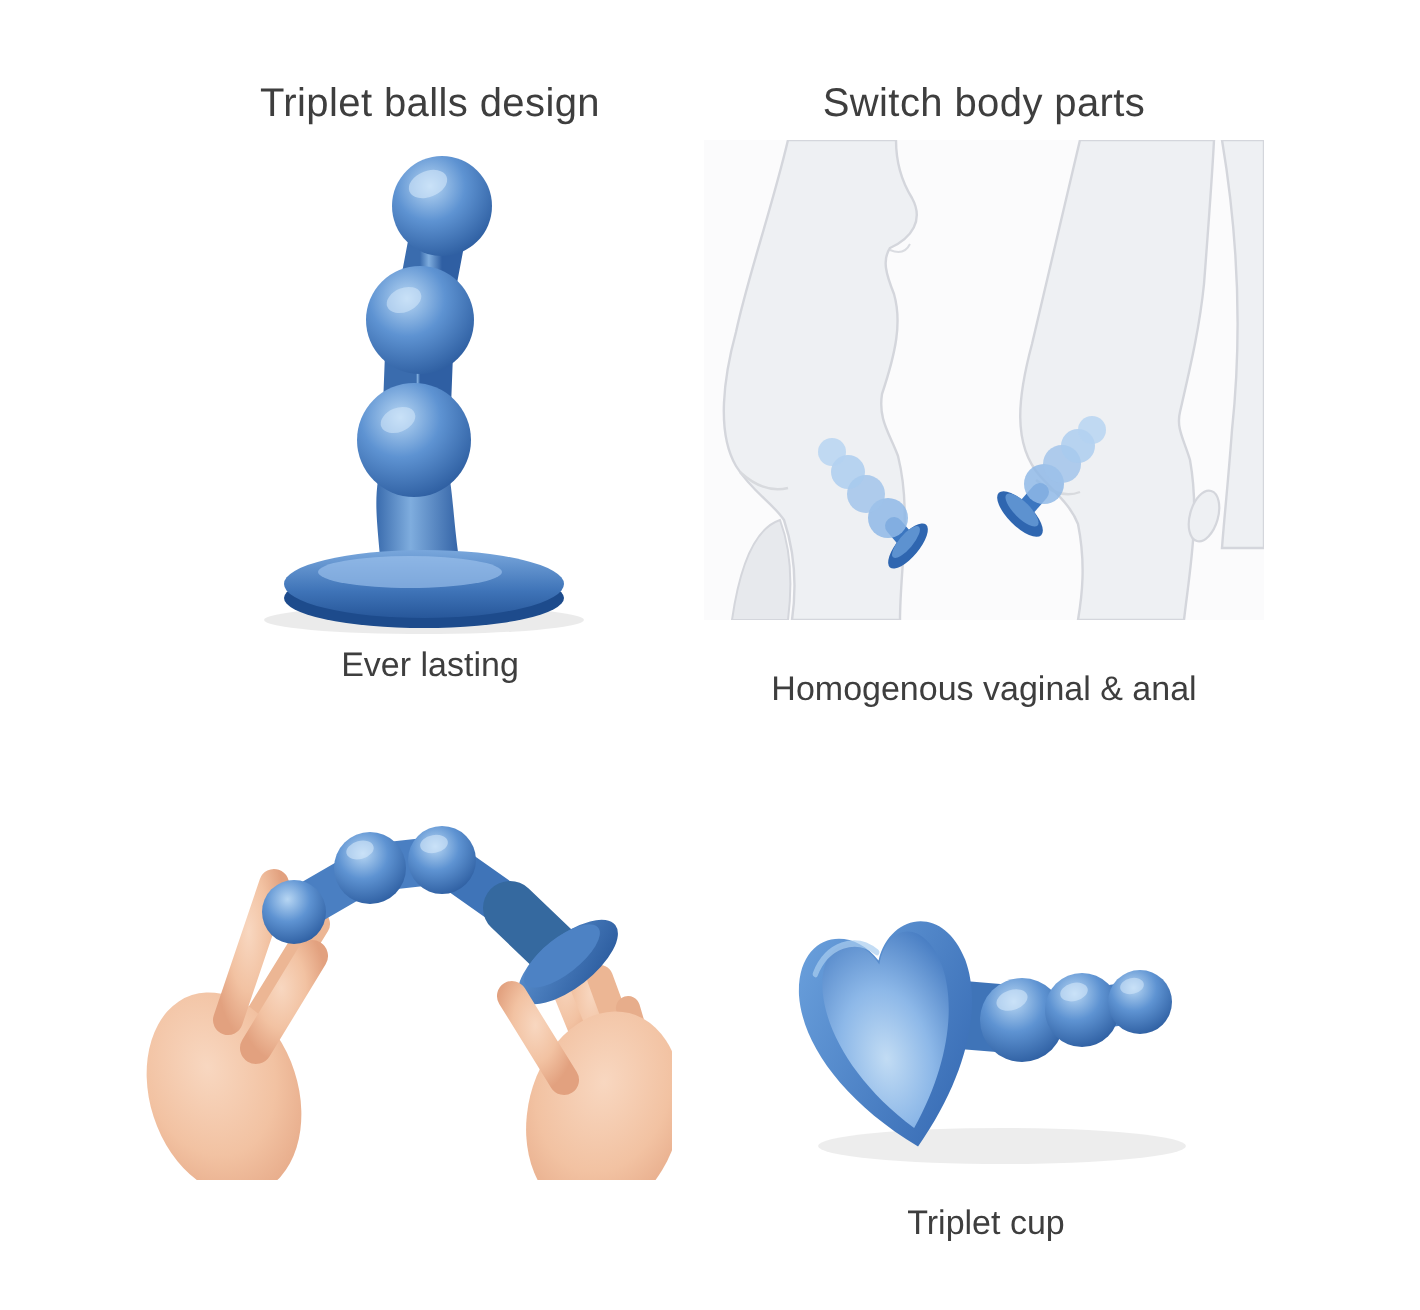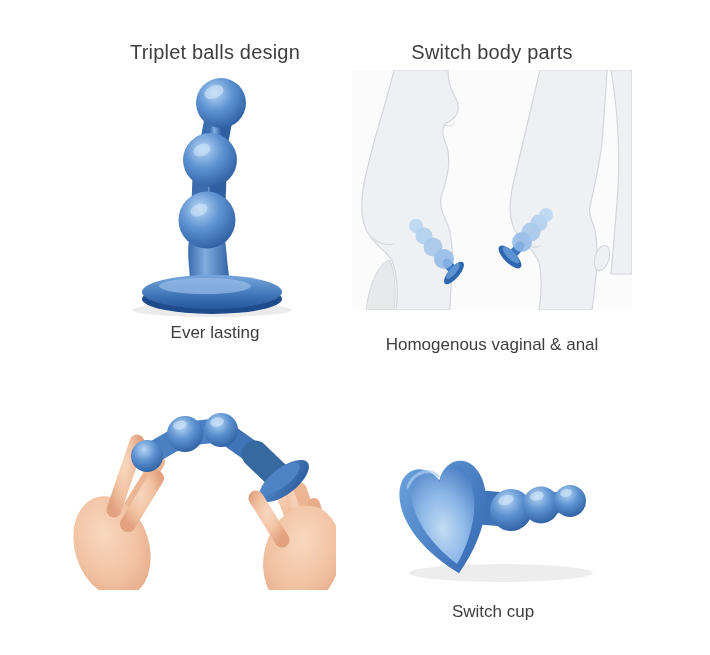--- a/index.html
+++ b/index.html
@@ -199,16 +199,16 @@
     <g transform="translate(63 97) rotate(-12) scale(0.85 1.08)">
       <path d="M 0,-30 C -12,-50 -44,-50 -50,-22 C -54,0 -38,30 0,58 C 38,30 54,0 50,-22 C 44,-50 12,-50 0,-30 Z" fill="url(#g4rim)"></path>
       <g transform="scale(0.72 0.88) translate(0 -2)">
         <path d="M 0,-30 C -12,-50 -44,-50 -50,-22 C -54,0 -38,30 0,58 C 38,30 54,0 50,-22 C 44,-50 12,-50 0,-30 Z" fill="url(#g4bowl)"></path>
       </g>
       <path d="M -38,-30 C -28,-42 -10,-44 0,-34" fill="none" stroke="#a9cdf0" stroke-width="3" opacity="0.7" stroke-linecap="round"></path>
     </g>
   </svg>
 
   <p class="panel-caption" id="caption-4">
-    <span class="caption-line">Switch cup</span>
+    <span class="caption-line">Triplet cup</span>
   </p>
 
 </div>
 
 </body></html>

